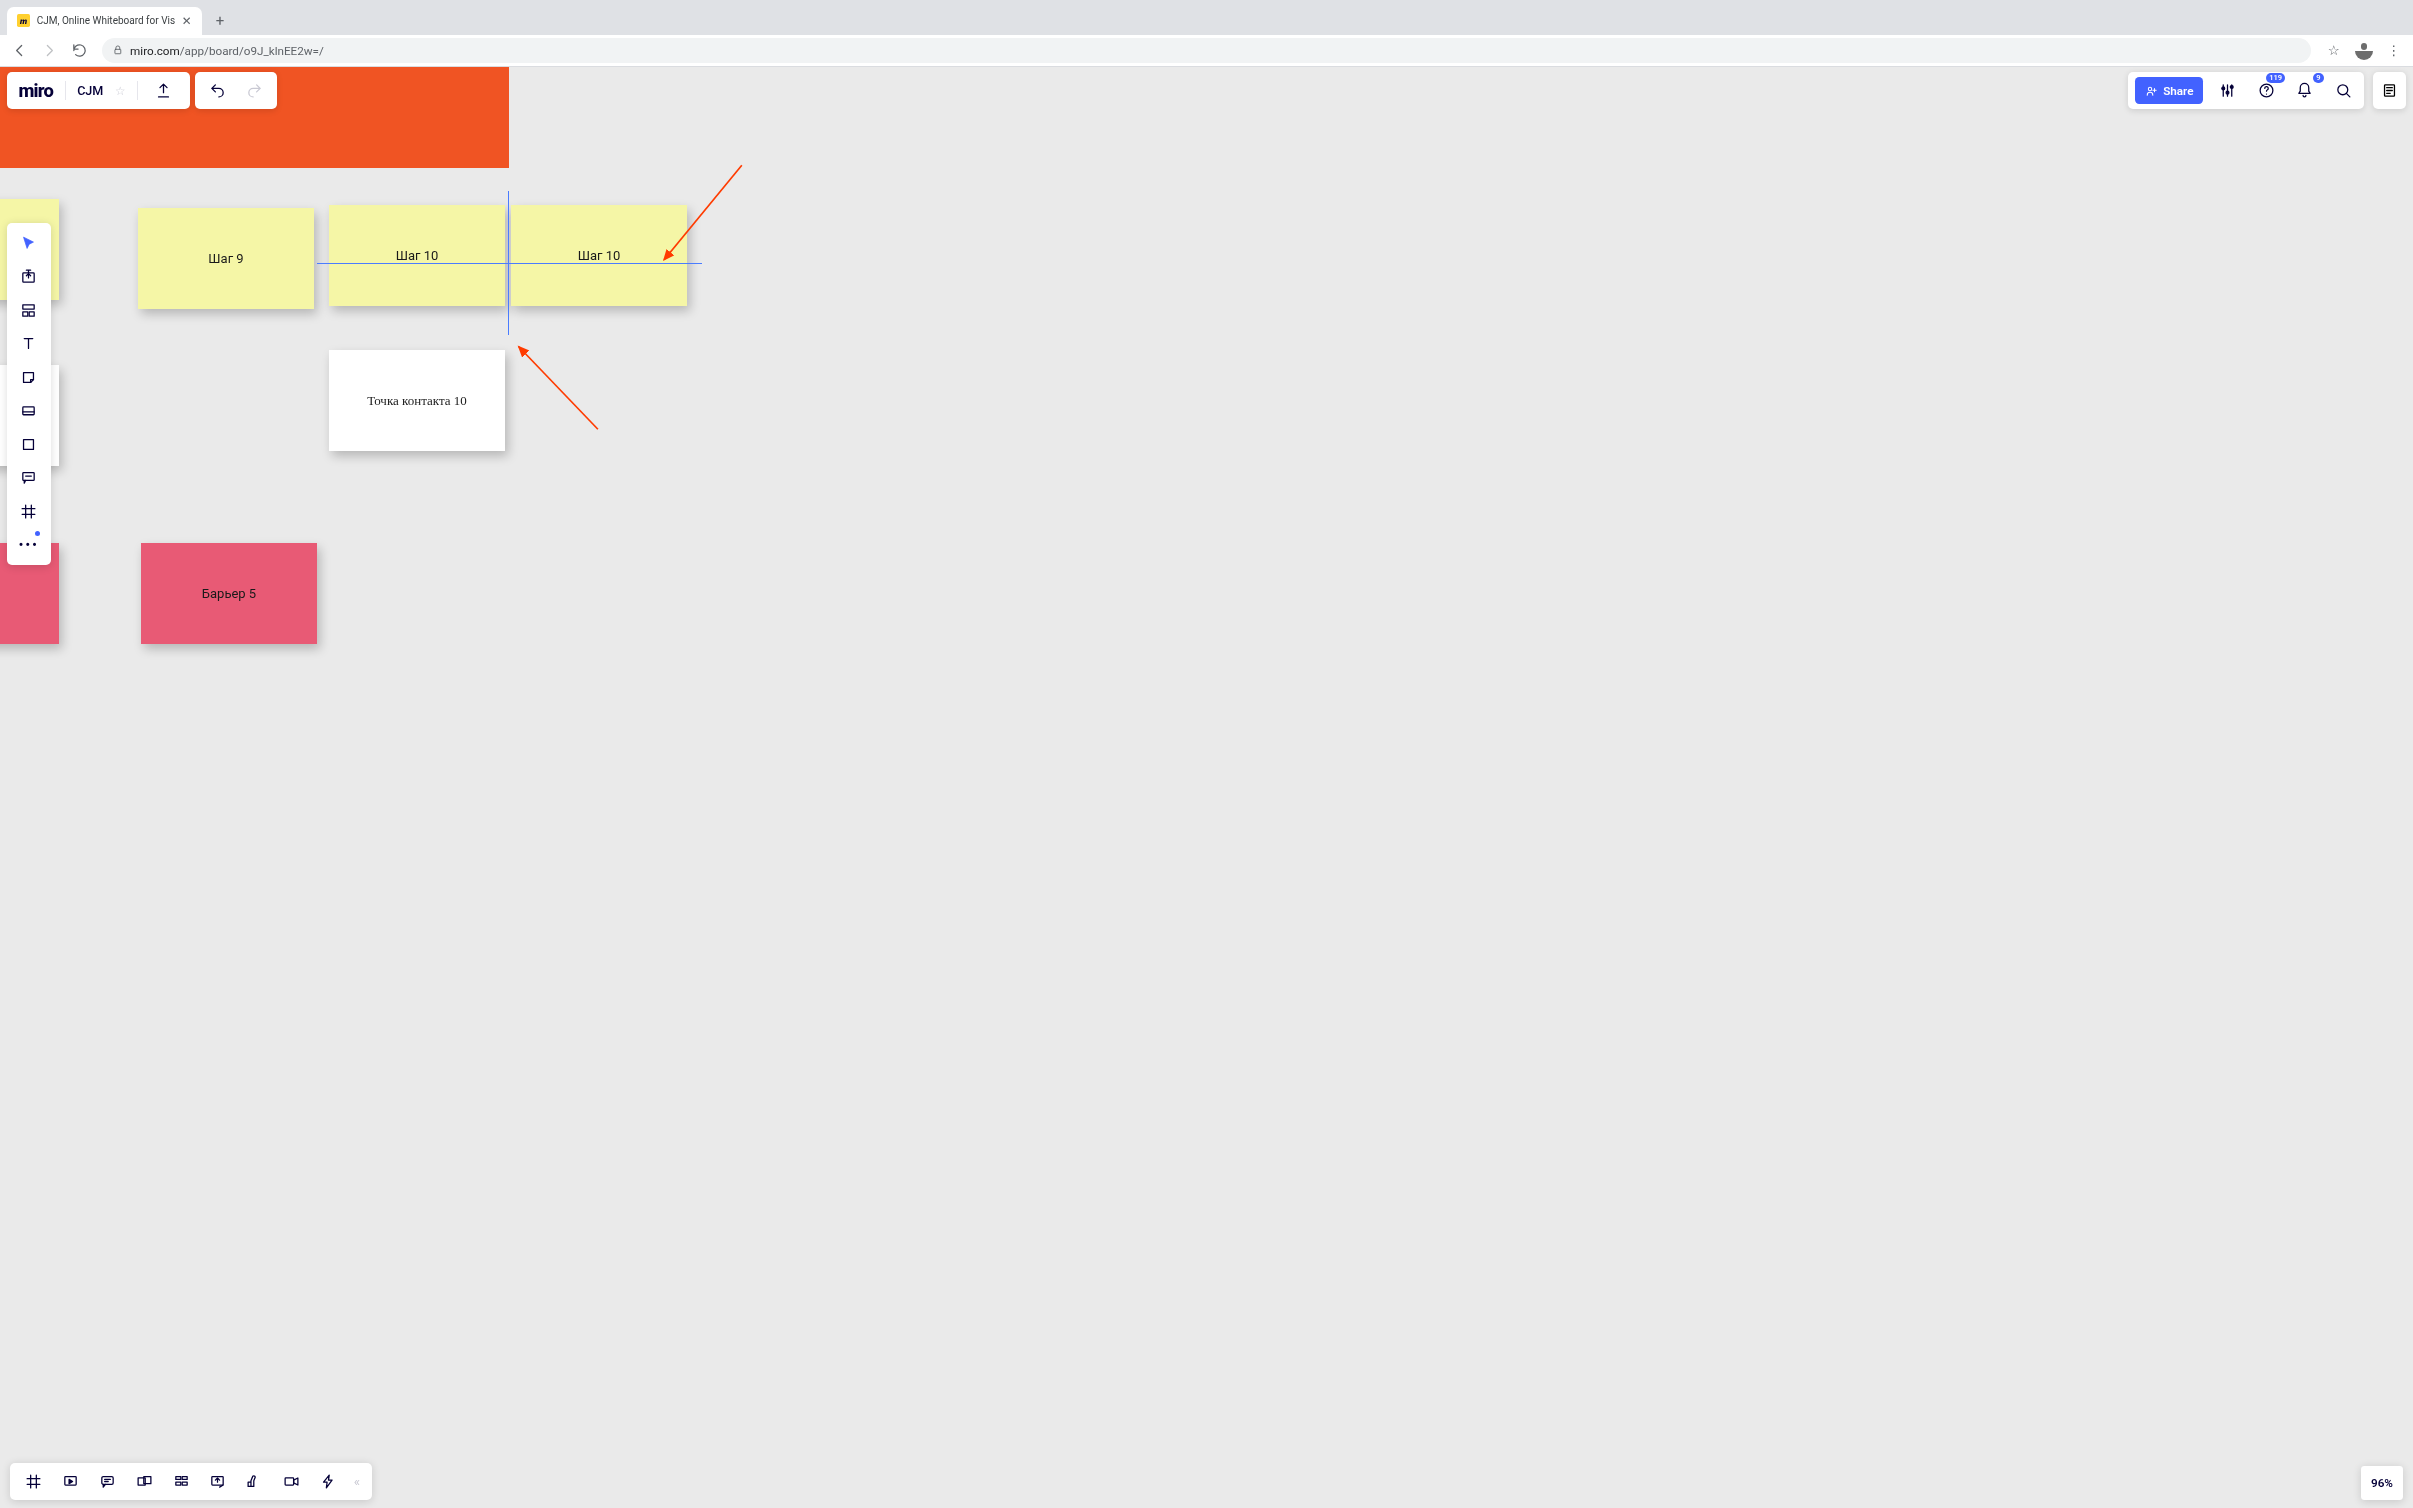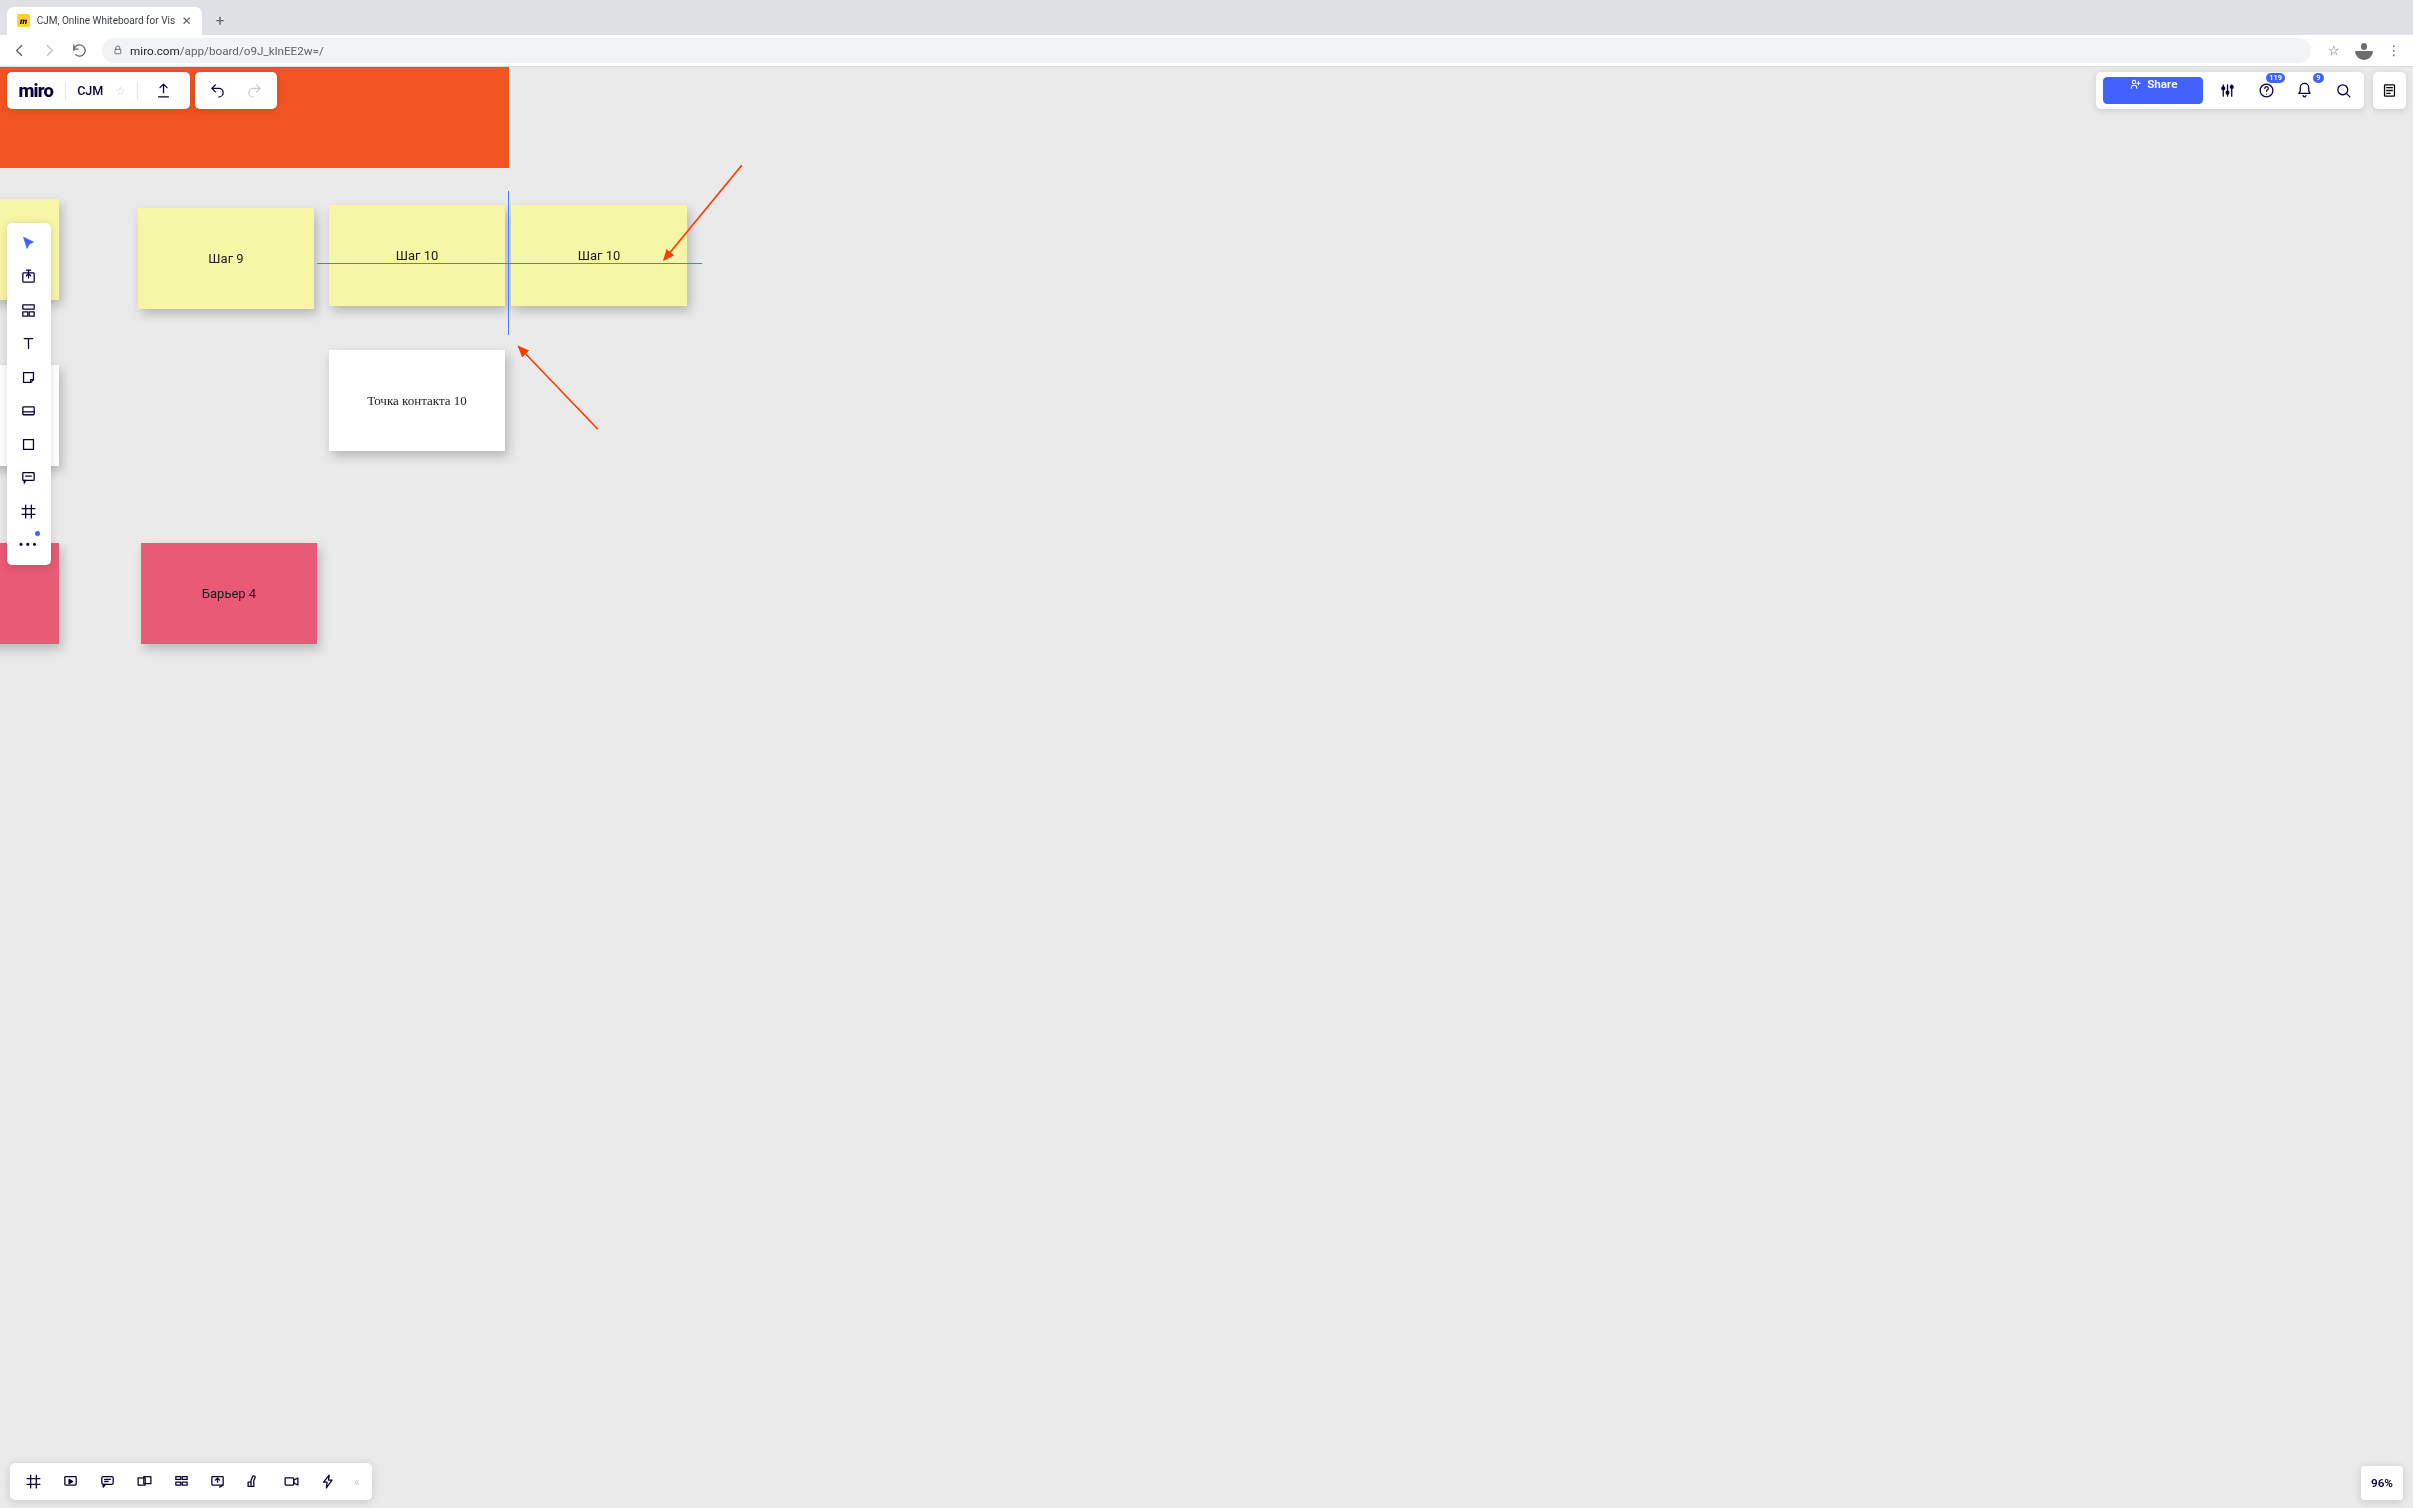--- a/index.html
+++ b/index.html
@@ -57,21 +57,21 @@
   .divider{width:0.8px;height:18.4px;background:#e6e6ec;}
   .board-name{font-size:12.6px;color:#050038;font-weight:500;}
   .fav-star{color:#c9c9d3;font-size:11.7px;}
   .icon-btn{width:28.5px;height:28.5px;display:flex;align-items:center;justify-content:center;color:var(--icon);}
   .undo-pill{padding:0 8.4px;gap:8.4px;}
   .undo-pill .icon-btn.dis{color:#c9c9d3;}
 
   
   .top-right{position:absolute;top:5px;right:6.7px;display:flex;gap:8.4px;z-index:50;align-items:center;}
   .tr-group{background:var(--miro-bg);border-radius:5px;box-shadow:0 1.7px 6.7px rgba(0,0,0,.12);height:37px;display:flex;align-items:center;padding:0 6.7px;gap:10px;}
-  .share-btn{background:var(--miro-blue);color:#fff;height:27px;border-radius:4.2px;display:flex;gap:5px;padding:0 26px;font-size:11.7px;font-weight:600;}
+  .share-btn{background:var(--miro-blue);color:#fff;height:27px;border-radius:4.2px;display:flex;align-items:center;gap:5px;padding:0 10px;font-size:11.7px;font-weight:600;}
   .notif{position:relative;}
   .badge{position:absolute;top:-3.4px;right:-5px;background:var(--miro-blue);color:#fff;font-size:7.5px;font-weight:600;border-radius:6.7px;padding:0.8px 3.4px;line-height:1.1;}
 
   
   .left-bar{position:absolute;left:6.7px;top:156px;width:44px;background:var(--miro-bg);border-radius:5px;box-shadow:0 1.7px 8.4px rgba(0,0,0,.14);display:flex;flex-direction:column;align-items:center;padding:8.4px 0;gap:10px;z-index:50;}
   .tool{width:30px;height:23.5px;display:flex;align-items:center;justify-content:center;color:var(--icon);position:relative;}
   .tool svg{width:17px;height:17px;}
   .tool.cursor svg{fill:var(--miro-blue);stroke:var(--miro-blue);}
   .tool.more .dot-ind{position:absolute;top:-1.7px;right:3.4px;width:5px;height:5px;background:var(--miro-blue);border-radius:50%;}
 
@@ -362,21 +362,21 @@
 
     <div class="card whiteC" style="left:-117px;top:298px">
         <span>контакта 8</span>
       </div>
     <div class="card whiteC" style="left:329px;top:283px">
         <span>Точка контакта 10</span>
       </div>
 
     <div class="card pink" style="left:-117px;top:476px"></div>
     <div class="card pink" style="left:141px;top:476px">
-        <span>Барьер 4</span>
+        <span>Барьер 5</span>
       </div>
 
     <div class="arrow" style="left:654px;top:94px">
       <svg width="92" height="109" viewBox="0 0 110 130">
           <defs>
             <marker id="ah1" markerWidth="8" markerHeight="8" refX="6" refY="3" orient="auto">
               <path d="M0 0L7 3L0 6z" fill="#ff3b00"></path>
             </marker>
           </defs>
           <line x1="105" y1="5" x2="12" y2="118" stroke="#ff3b00" stroke-width="2" marker-end="url(#ah1)"></line>

